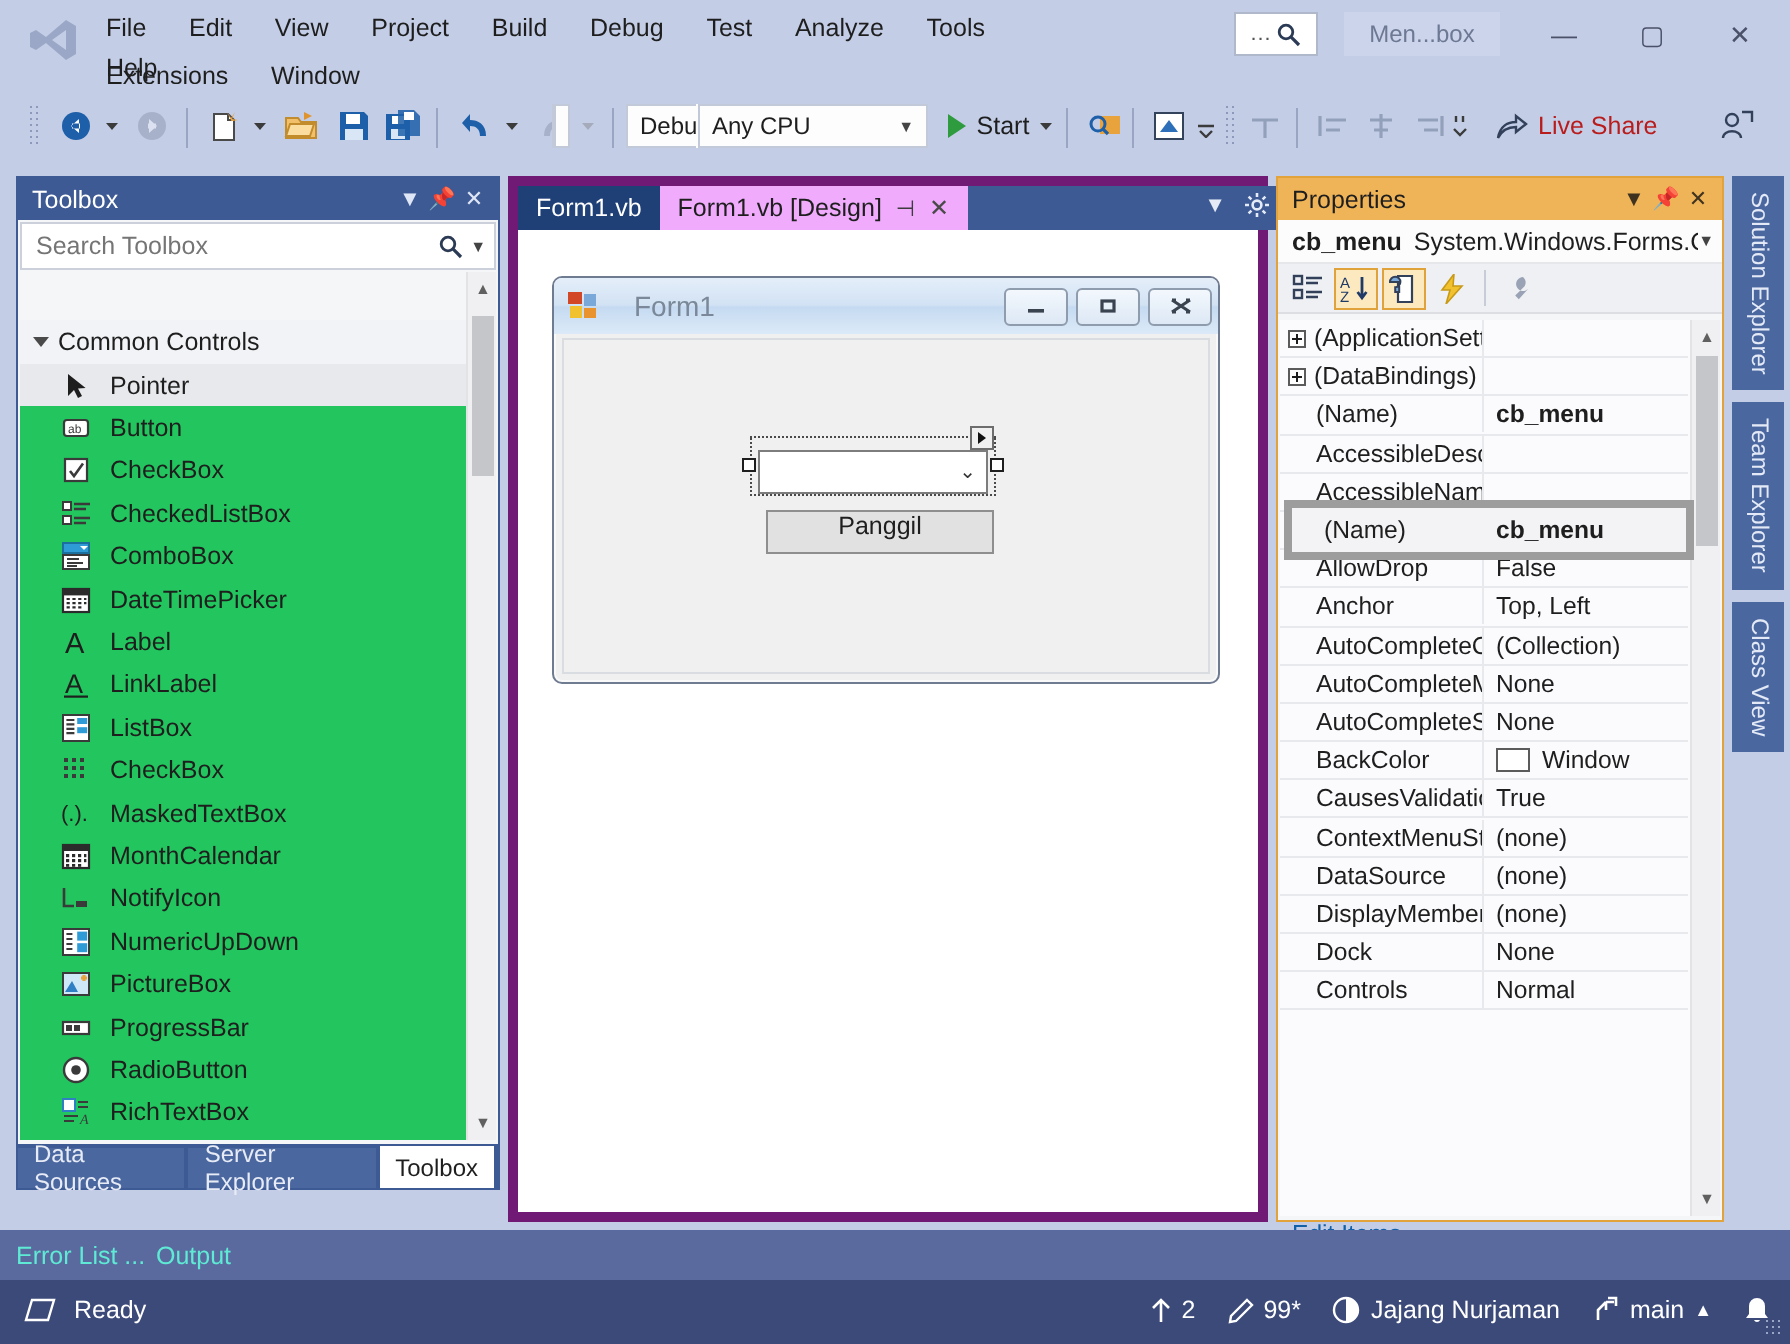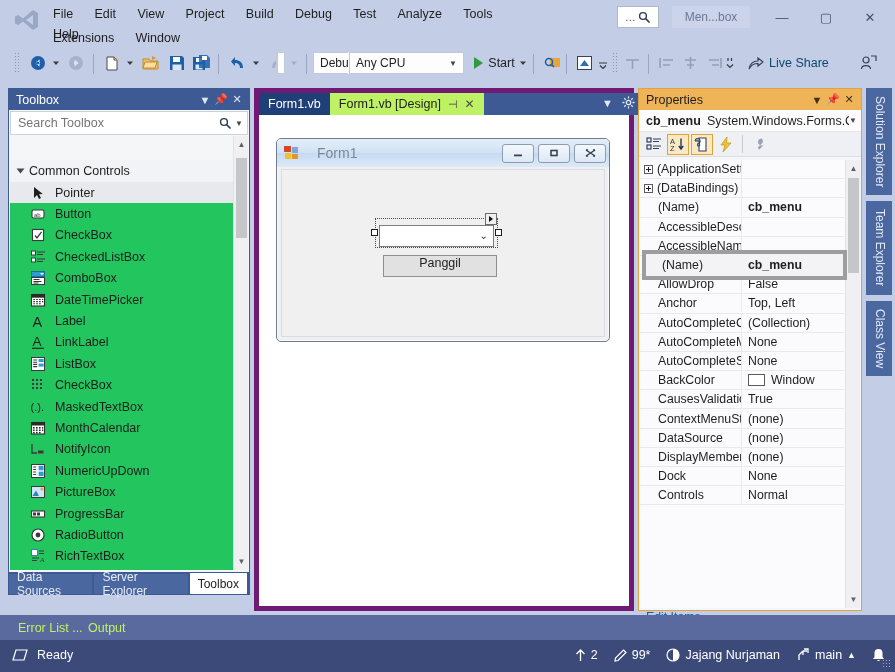--- a/index.html
+++ b/index.html
@@ -60,21 +60,21 @@
   .sep { position:absolute; top:12px; width:1px; height:20px; background:#9aa5c4; }
   .combo {
     position:absolute; top:10px; height:22px; background:#fdfdfe;
     border:1px solid #c2c9d9; font-size:12px; color:#1e1e1e;
     display:flex; align-items:center; padding-left:6px; cursor:default;
   }
   .combo .caret { position:absolute; right:6px; font-size:8px; color:#444; }
   .liveshare {
     position:absolute; left:748px; top:10px; height:22px;
     display:flex; align-items:center; gap:5px; font-size:12.5px;
-    color:#0c4a6e; cursor:default;
+    color:#b91c1c; cursor:default;
   }
 
   
   .panel-head {
     height:21px; background:#3d5a94; color:#ffffff;
     display:flex; align-items:center; padding:0 4px 0 7px;
     font-size:12.5px;
   }
   .panel-head .ttl { flex:1; }
   .panel-head .hicon { width:16px; text-align:center; color:#dfe6f5;
@@ -138,21 +138,21 @@
     position:absolute; left:254px; top:88px; width:380px; height:523px;
     background:#fdfdfd; border:5px solid #701a75;
   }
   .doc-tabs { position:absolute; left:0; top:0; width:380px; height:22px;
     background:#3d5a94; display:flex; align-items:flex-end; }
   .doc-tab {
     height:22px; padding:0 9px; display:flex; align-items:center; gap:7px;
     font-size:12.5px; cursor:default;
   }
   .doc-tab.inactive { background:#1f3f77; color:#ffffff; }
-  .doc-tab.active { background:#bef264; color:#1e1e1e; }
+  .doc-tab.active { background:#f0abfc; color:#1e1e1e; }
   .doc-tab .x { font-size:12px; color:#4a4a4a; }
   .doc-tools { position:absolute; right:4px; top:3px; display:flex; gap:9px;
     align-items:center; color:#e4eaf6; font-size:11px; }
   .design-surface {
     position:absolute; left:0; top:22px; right:0; bottom:0; background:#ffffff;
   }
   .winform {
     position:absolute; left:17px; top:23px; width:334px; height:204px;
     background:#f0f0f0; border:1px solid #6f7b90; border-radius:5px;
     box-shadow:0 0 0 1px rgba(255,255,255,0.6) inset;
@@ -281,21 +281,21 @@
     font-size:12px; padding:8px 5px; cursor:default;
   }
 
   
   .bottom-tabs {
     position:absolute; left:0; top:615px; width:895px; height:25px;
     background:#5b6a9e;
   }
   .btab {
     position:absolute; top:4px; height:18px; display:flex; align-items:center;
-    font-size:12.5px; color:#bef264; cursor:default;margin-left:10px;
+    font-size:12.5px; color:#5eead4; cursor:default;
   }
 
   
   .statusbar {
     position:absolute; left:0; top:640px; width:895px; height:32px;
     background:#3c4a7a; color:#ffffff; font-size:12.5px;
   }
   .sb-l { position:absolute; left:12px; top:8px; display:flex;
     align-items:center; gap:9px; }
   .sb-r { position:absolute; right:10px; top:8px; display:flex;

